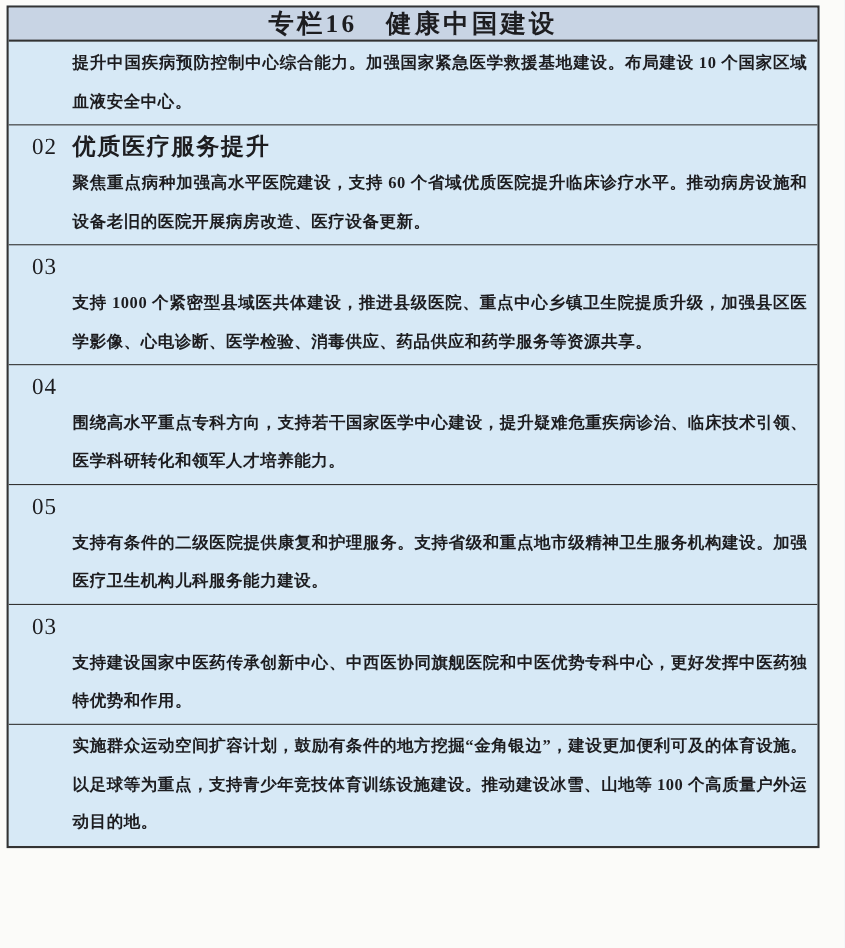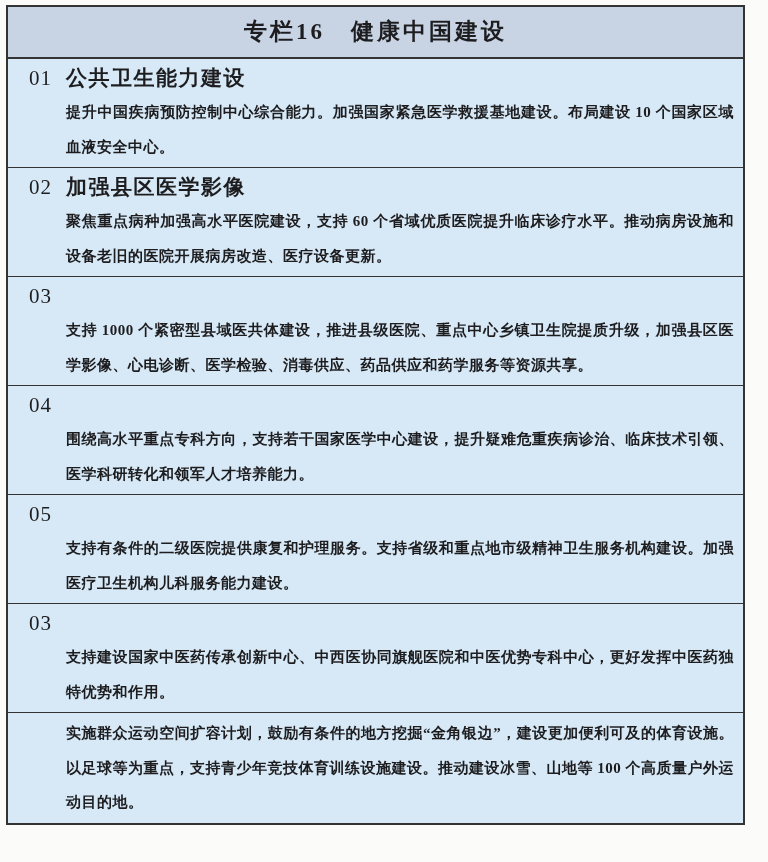--- a/index.html
+++ b/index.html
@@ -19,21 +19,21 @@
   .policy-box{
     position:absolute;
     left:6px;top:5px;
     width:739px;
     border:2px solid var(--border);
     background:var(--body_bg);
   }
   .box-header{
     background:var(--header_bg);
     border-bottom:2px solid var(--border);
-    height:52px;
+    height:31px;
     display:flex;
     align-items:center;
     justify-content:center;
     text-align:center;
   }
   .box-title{
     font-size:23px;
     font-weight:bold;
     letter-spacing:3px;
     line-height:38px;
@@ -75,31 +75,27 @@
 </head>
 <body>
 
 <div class="policy-box">
 
   <div class="box-header">
     <span class="box-title">专栏16　健康中国建设</span>
   </div>
 
   <div class="box-item">
-    <div class="item-head">
-      <span class="item-number">01</span>
-      <span class="item-title">公共卫生能力建设</span>
-    </div>
     <p class="item-body">提升中国疾病预防控制中心综合能力。加强国家紧急医学救援基地建设。布局建设 10 个国家区域血液安全中心。</p>
   </div>
 
   <div class="box-item">
     <div class="item-head">
       <span class="item-number">02</span>
-      <span class="item-title">加强县区医学影像</span>
+      <span class="item-title">优质医疗服务提升</span>
     </div>
     <p class="item-body">聚焦重点病种加强高水平医院建设，支持 60 个省域优质医院提升临床诊疗水平。推动病房设施和设备老旧的医院开展病房改造、医疗设备更新。</p>
   </div>
 
   <div class="box-item">
     <div class="item-head">
       <span class="item-number">03</span>
     </div>
     <p class="item-body">支持 1000 个紧密型县域医共体建设，推进县级医院、重点中心乡镇卫生院提质升级，加强县区医学影像、心电诊断、医学检验、消毒供应、药品供应和药学服务等资源共享。</p>
   </div>

